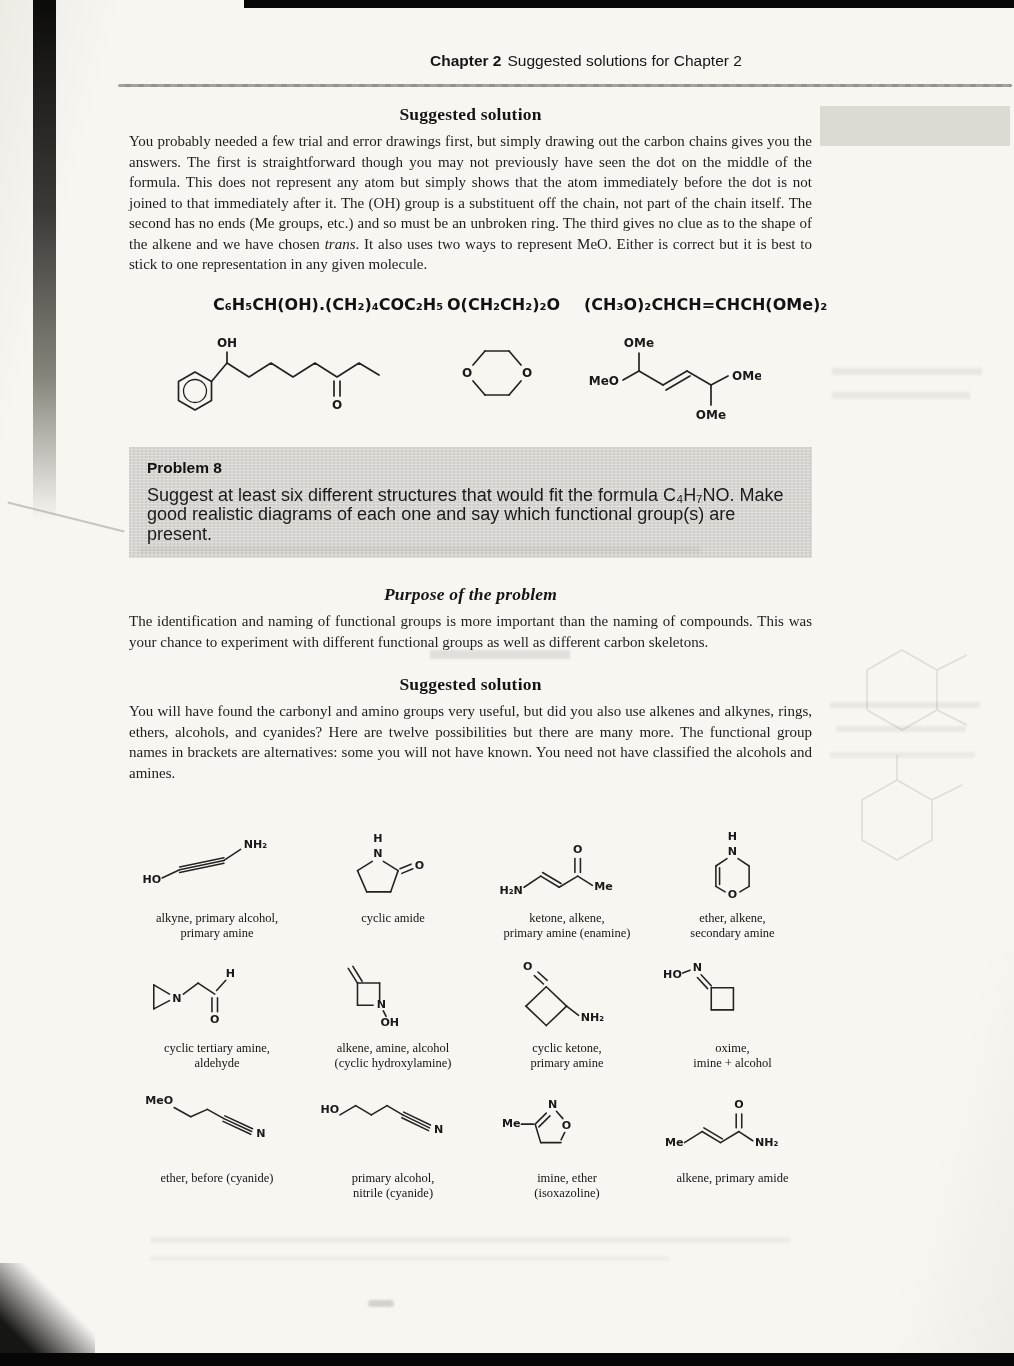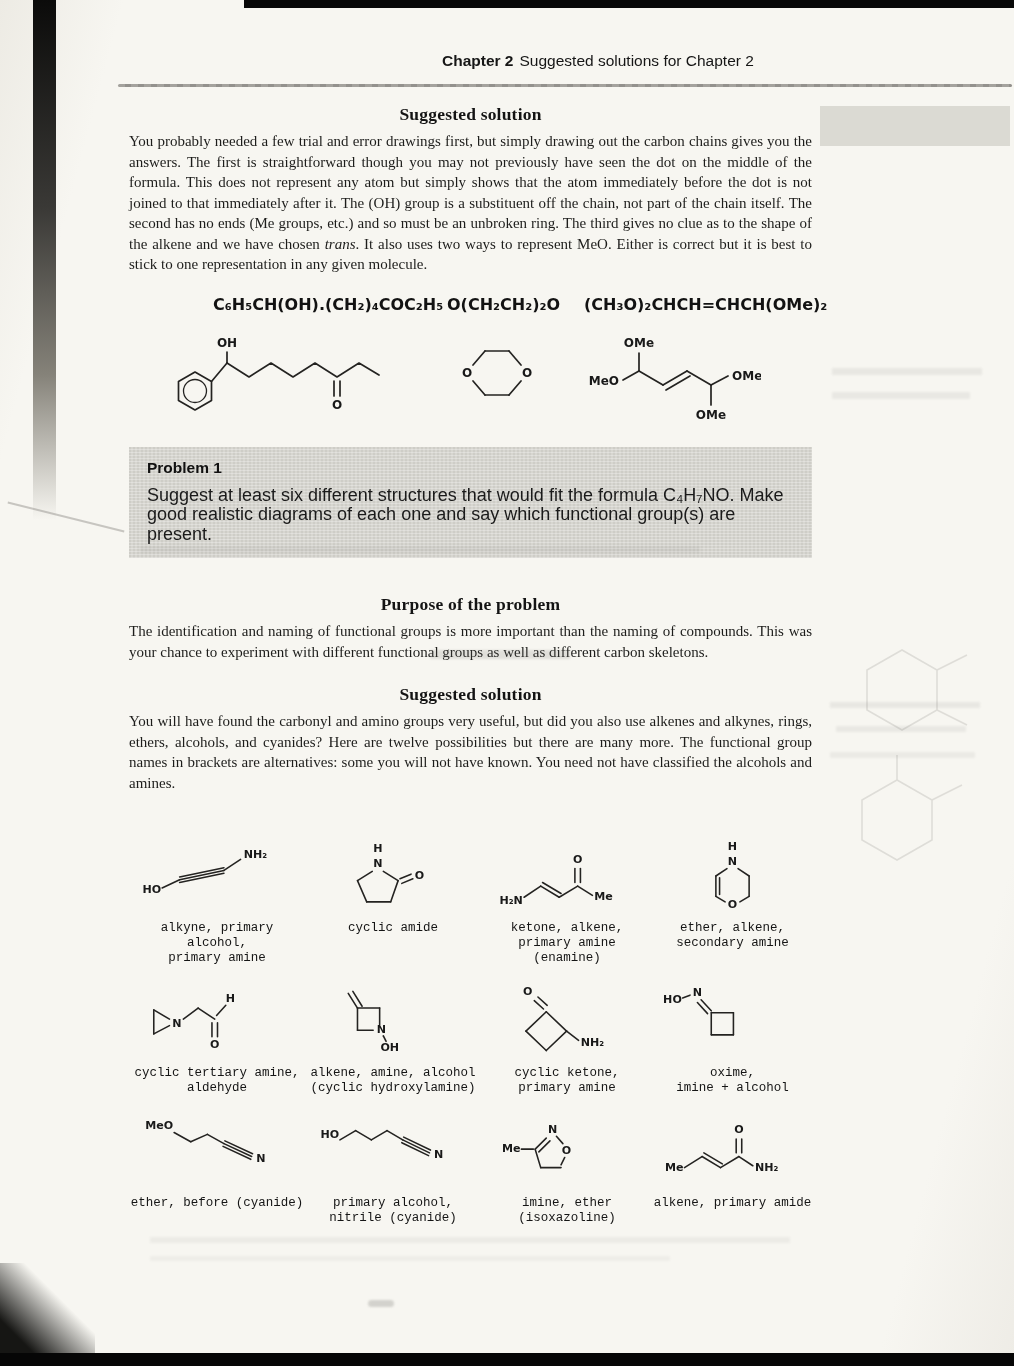--- a/index.html
+++ b/index.html
@@ -15,28 +15,28 @@
   .corner-dark{position:absolute;bottom:13px;left:0;width:95px;height:90px;
         background:linear-gradient(45deg,#161614 18%,rgba(22,22,20,0) 62%);}
   .crease{position:absolute;left:6px;top:516px;width:120px;height:2px;background:#8b8984;
         transform:rotate(14deg);opacity:.45;}
   .ghost{position:absolute;pointer-events:none;}
   .ghost-bar{background:#6b6a65;filter:blur(1px);}
   .ghost-box{background:#b9b7b0;opacity:.45;}
   .ghost-svg line,.ghost-svg polygon{stroke:#55534e;stroke-width:1.6;fill:none;}
   
   .header{position:absolute;top:52px;left:430px;font-family:"Liberation Sans",sans-serif;
-        font-size:15.5px;color:#161616;white-space:nowrap;margin-left:12px;}
+        font-size:15.5px;color:#161616;white-space:nowrap;}
   .header .bold{font-weight:bold;margin-right:6px;}
   .header-rule{position:absolute;top:84px;left:118px;right:2px;height:3px;border-radius:2px;
         background:repeating-linear-gradient(90deg,#8f8d88 0 7px,#7a7874 7px 13px);opacity:.8;}
   
   .content{position:absolute;left:129px;top:104px;width:683px;}
   h2.sec{font-size:17.5px;font-weight:bold;margin:0;letter-spacing:.2px;color:#141414;text-align:center;}
-  h2.m1{margin-top:36px;} h2.m2{margin-top:22px;}
+  h2.m1{margin-top:26px;font-style:italic;} h2.m2{margin-top:22px;}
   p.body{font-size:15px;line-height:20.5px;text-align:justify;margin:6px 0 0 0;}
   
   .formulas{position:relative;height:22px;margin-top:20px;}
   .formula{position:absolute;top:0;font-family:"DejaVu Sans",sans-serif;font-weight:bold;
         font-size:16px;color:#121212;white-space:nowrap;}
   .f1{left:84px;} .f2{left:318px;} .f3{left:455px;}
   
   .structures-row{position:relative;height:118px;margin-top:2px;}
   .structures-row svg{position:absolute;}
   .sA{left:36px;top:4px;} .sB{left:326px;top:12px;} .sC{left:452px;top:0;}
@@ -52,21 +52,21 @@
         background-image:repeating-linear-gradient(0deg,rgba(255,255,255,.28) 0 1px,rgba(0,0,0,0) 1px 3px),
                          repeating-linear-gradient(90deg,rgba(0,0,0,.045) 0 2px,rgba(0,0,0,0) 2px 4px);}
   .problem-title{font-family:"Liberation Sans",sans-serif;font-weight:bold;font-size:15.5px;
         margin-bottom:9px;color:#111;}
   .problem-text{font-family:"Liberation Sans",sans-serif;font-size:18px;line-height:19.5px;
         color:#1a1a1a;max-width:648px;}
   
   .grid{display:grid;grid-template-columns:176px 176px 172px 159px;row-gap:18px;margin-top:46px;}
   .cell{display:flex;flex-direction:column;align-items:center;}
   .cell svg{display:block;}
-  .caption{margin-top:8px;font-family:Liberation Mono, monospace;font-size:12.5px;
+  .caption{margin-top:8px;font-family:Liberation Serif, serif;font-size:12.5px;
         line-height:15px;text-align:center;color:#151515;}
 </style>
 </head>
 <body>
 
 <div class="page">
 
   <div class="top-bar"></div>
   <div class="binding-strip"></div>
   <div class="bottom-bar"></div>
@@ -122,21 +122,21 @@
         <line x1="130" y1="66" x2="147" y2="57"></line>
         <line x1="130" y1="66" x2="130" y2="86"></line>
         <text x="58" y="28">OMe</text>
         <text x="38" y="66" class="ta-e">MeO</text>
         <text x="151" y="61" class="ta-s">OMe</text>
         <text x="130" y="100">OMe</text>
       </svg>
     </div>
 
     <div class="problem-box">
-      <div class="problem-title">Problem 1</div>
+      <div class="problem-title">Problem 8</div>
       <div class="problem-text">Suggest at least six different structures that would fit the formula C₄H₇NO. Make good realistic diagrams of each one and say which functional group(s) are present.</div>
     </div>
 
     <h2 class="sec m1">Purpose of the problem</h2>
     <p class="body">The identification and naming of functional groups is more important than the naming of compounds. This was your chance to experiment with different functional groups as well as different carbon skeletons.</p>
 
     <h2 class="sec m2">Suggested solution</h2>
     <p class="body">You will have found the carbonyl and amino groups very useful, but did you also use alkenes and alkynes, rings, ethers, alcohols, and cyanides? Here are twelve possibilities but there are many more. The functional group names in brackets are alternatives: some you will not have known. You need not have classified the alcohols and amines.</p>
 
     <div class="grid">

